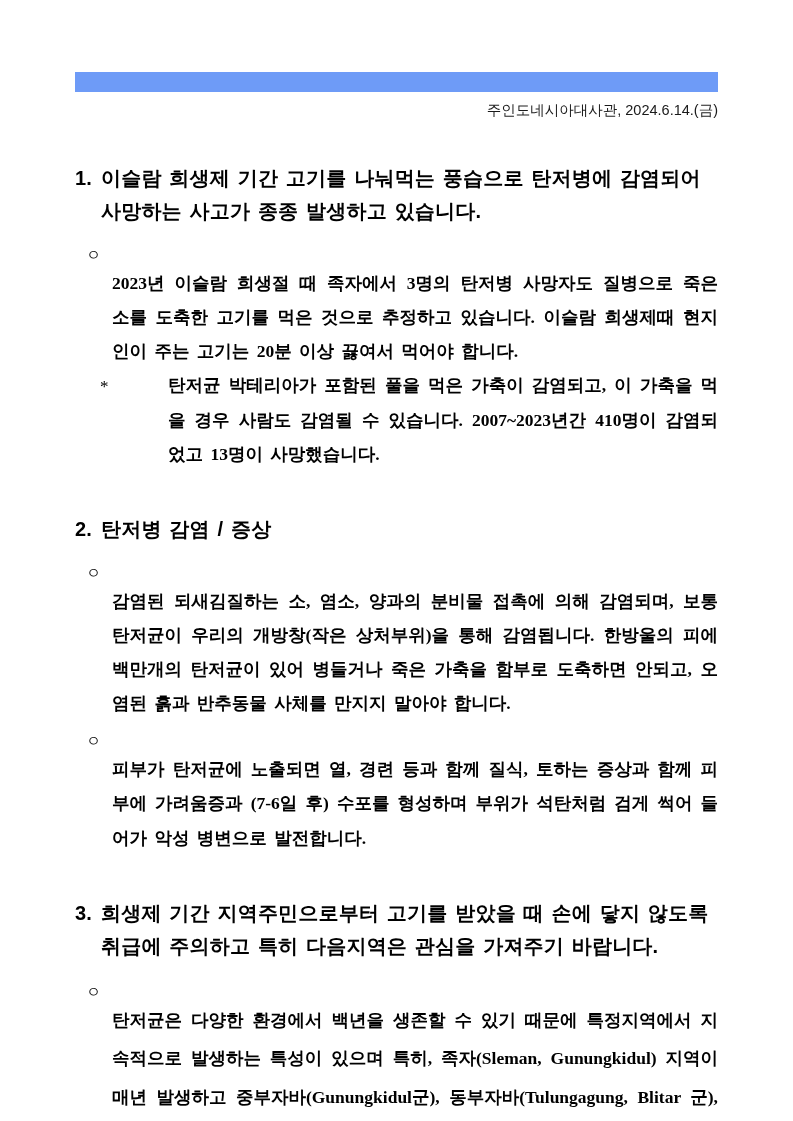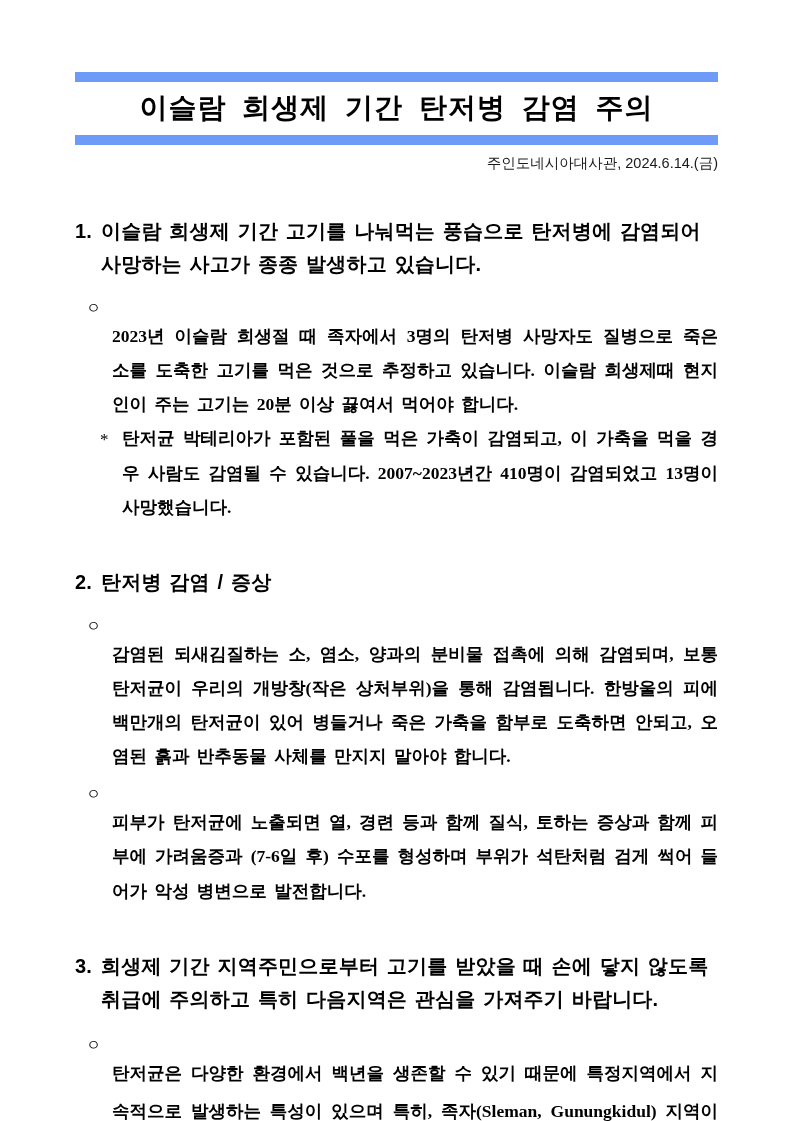--- a/index.html
+++ b/index.html
@@ -92,30 +92,30 @@
     width: 22px;
     flex-shrink: 0;
     font-size: 17px;
     padding-top: 2px;
   }
   .sub-text {
     flex: 1;
     text-align: justify;
     word-spacing: 3px;
     font-weight: 600;
+    margin-left: 46px;
   }
   .section-3 .bullet-item { line-height: 2.2; }
 </style>
 </head>
 <body>
 
 <div class="page">
 
   <div class="accent-bar" style="background: rgb(110, 155, 247);"></div>
-  <div class="doc-title">이슬람 희생제 기간 탄저병 감염 주의</div>
   <div class="accent-bar" style="background: rgb(110, 155, 247);"></div>
   <div class="byline">주인도네시아대사관, 2024.6.14.(금)</div>
 
   <div class="section section-1">
     <div class="section-heading">
       <span class="sec-num">1.</span>
       <span class="sec-text">이슬람 희생제 기간 고기를 나눠먹는 풍습으로 탄저병에 감염되어 사망하는 사고가 종종 발생하고 있습니다.</span>
     </div>
     <div class="section-body">
       <div class="bullet-item">

